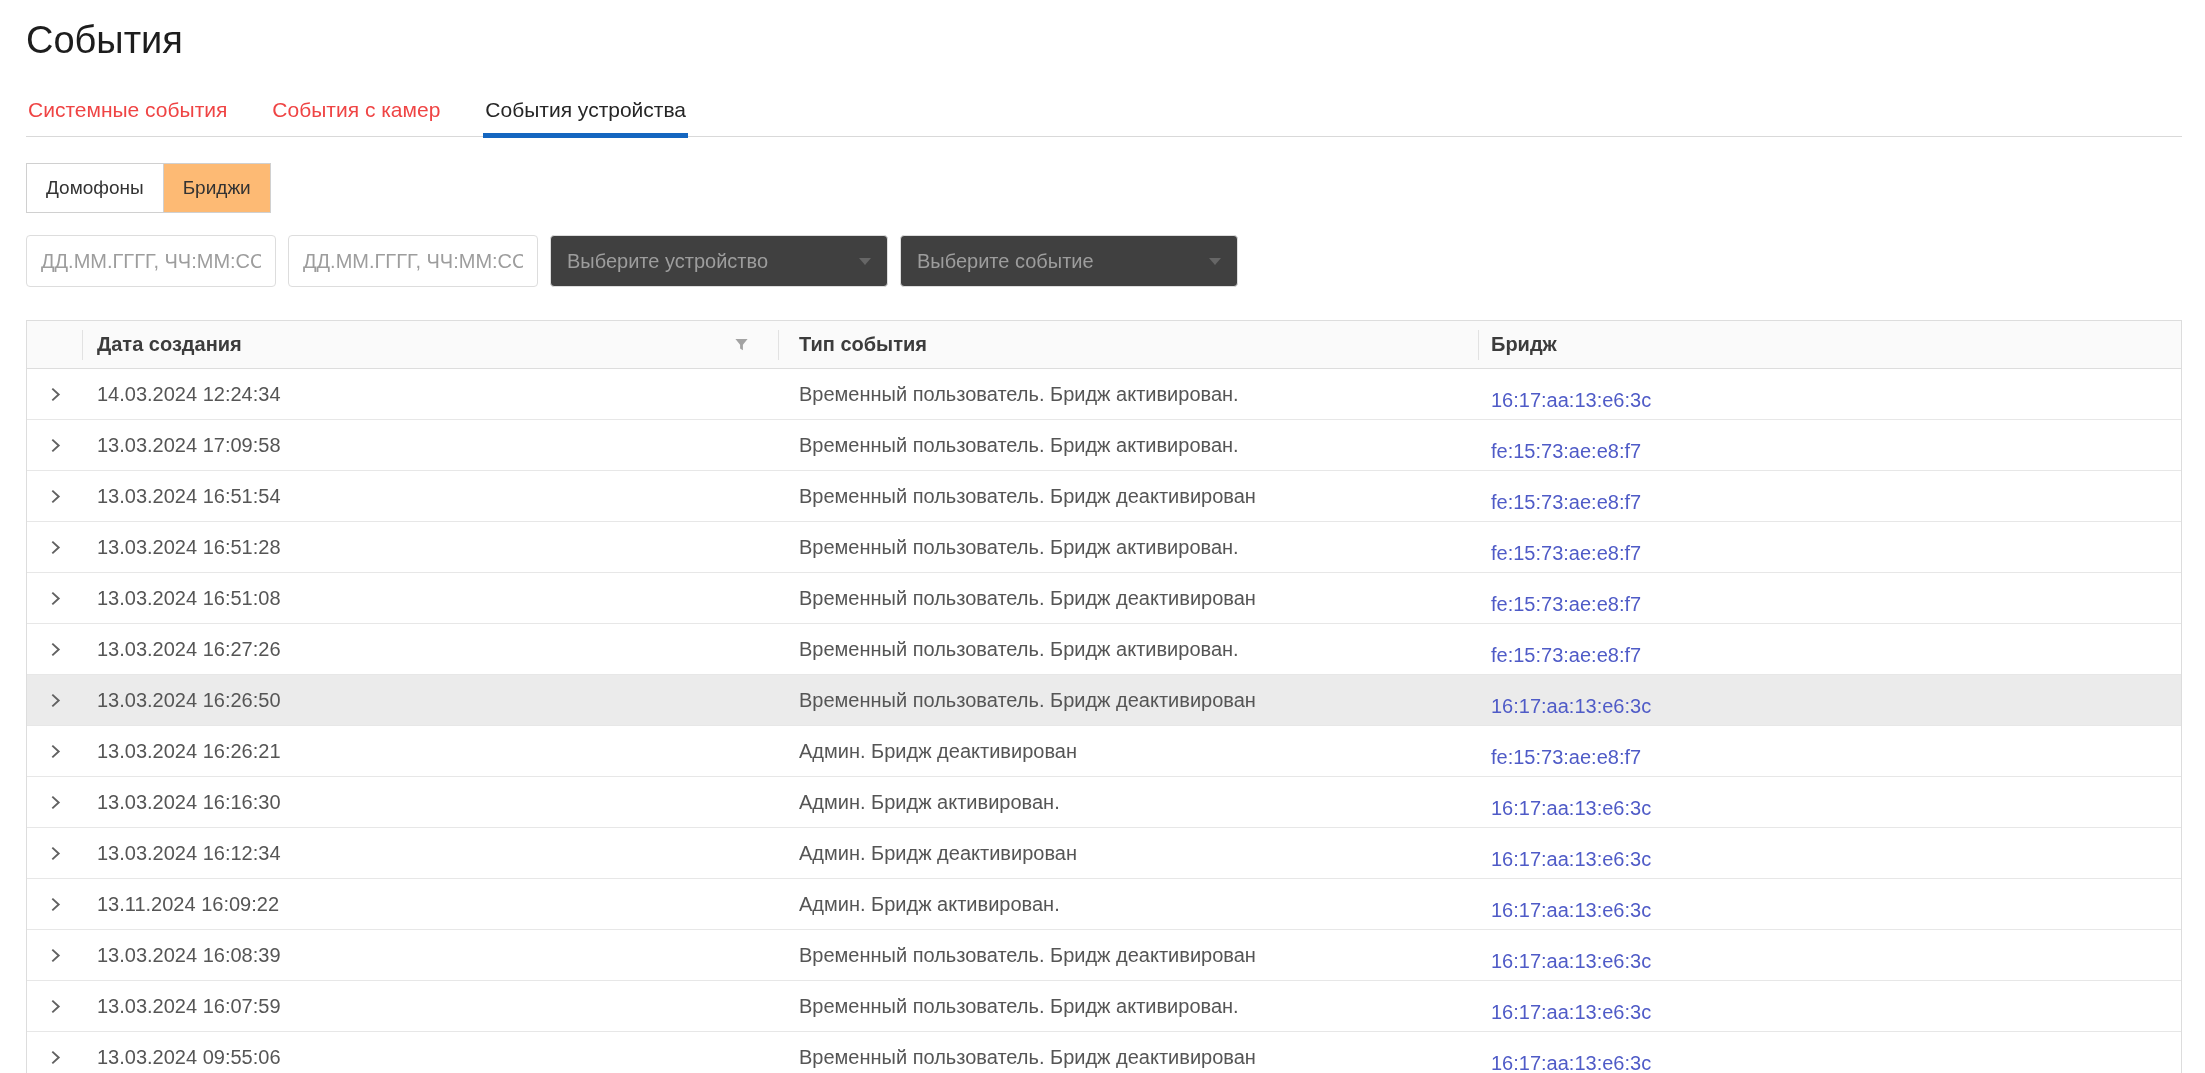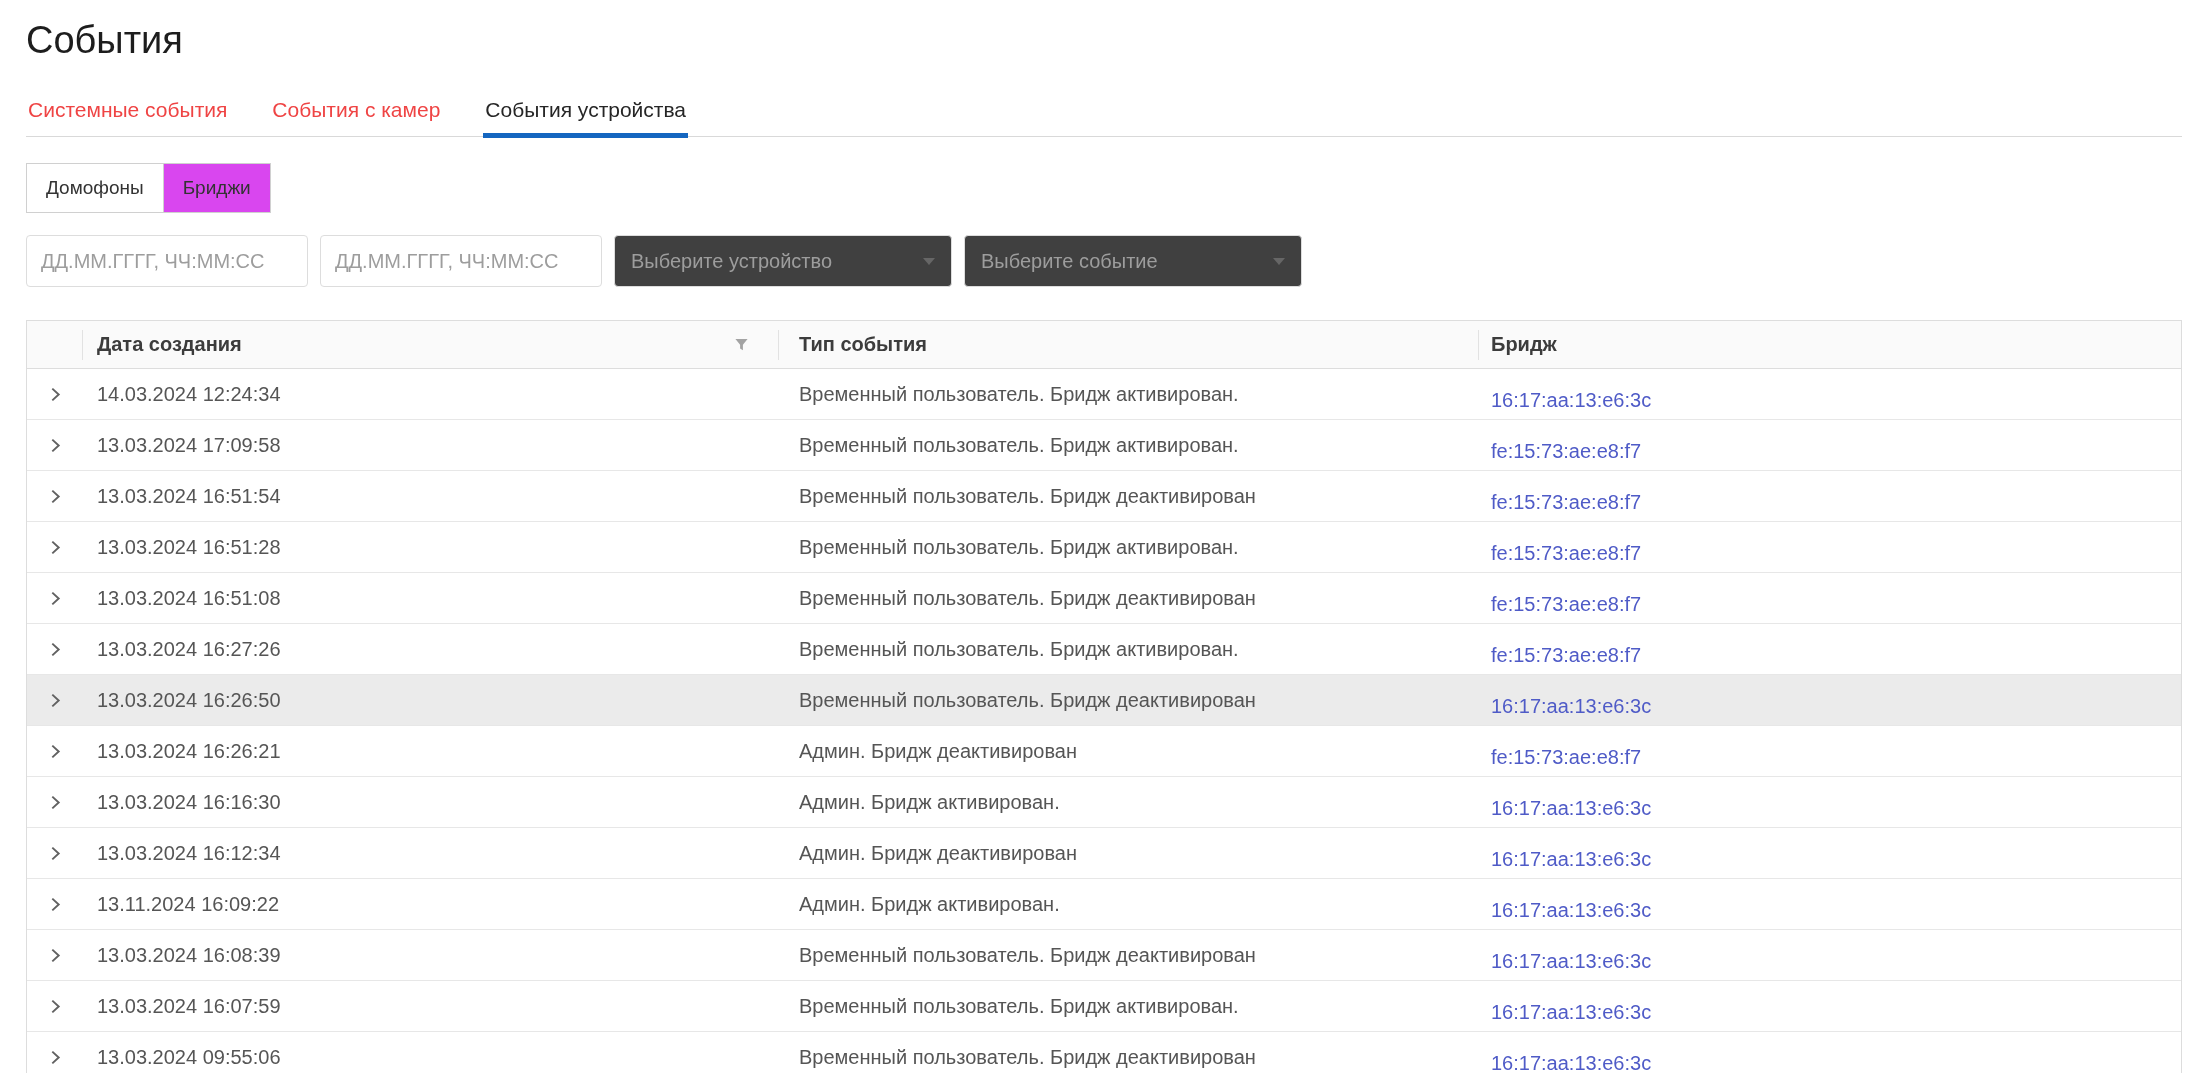--- a/index.html
+++ b/index.html
@@ -27,25 +27,25 @@
   .tab.active{color:#262626;}
   .tab.active::after{content:"";position:absolute;left:0;right:0;bottom:-2px;height:5px;
     background:var(--accent);}
 
   
   .toggle-group{margin-top:26px;display:inline-flex;border:1px solid #d0d0d0;
     border-radius:0;overflow:hidden;height:50px;}
   .toggle-btn{font-size:19px;color:var(--text-dark);background:#ffffff;border:none;
     padding:0 19px;height:100%;cursor:pointer;font-family:inherit;}
   .toggle-btn + .toggle-btn{border-left:1px solid #d0d0d0;}
-  .toggle-btn.selected{background:#d946ef;}
+  .toggle-btn.selected{background:#fdba74;}
 
   
   .filters{margin-top:22px;display:flex;gap:12px;}
-  .text-input{width:282px;height:52px;border:1px solid var(--border);border-radius:4px;
+  .text-input{width:250px;height:52px;border:1px solid var(--border);border-radius:4px;
     font-size:20px;padding:0 14px;color:var(--text-cell);font-family:inherit;outline:none;}
   .text-input::placeholder{color:var(--placeholder);}
   .select{width:338px;height:52px;border:1px solid var(--border);border-radius:4px;
     display:flex;align-items:center;justify-content:space-between;padding:0 16px;
     cursor:pointer;background:#404040;}
   .select .select-label{font-size:20px;color:var(--placeholder);white-space:nowrap;
     overflow:hidden;}
   .select-arrow{width:0;height:0;border-left:6px solid transparent;
     border-right:6px solid transparent;border-top:7px solid #666;flex:0 0 auto;margin-left:10px;}
 

